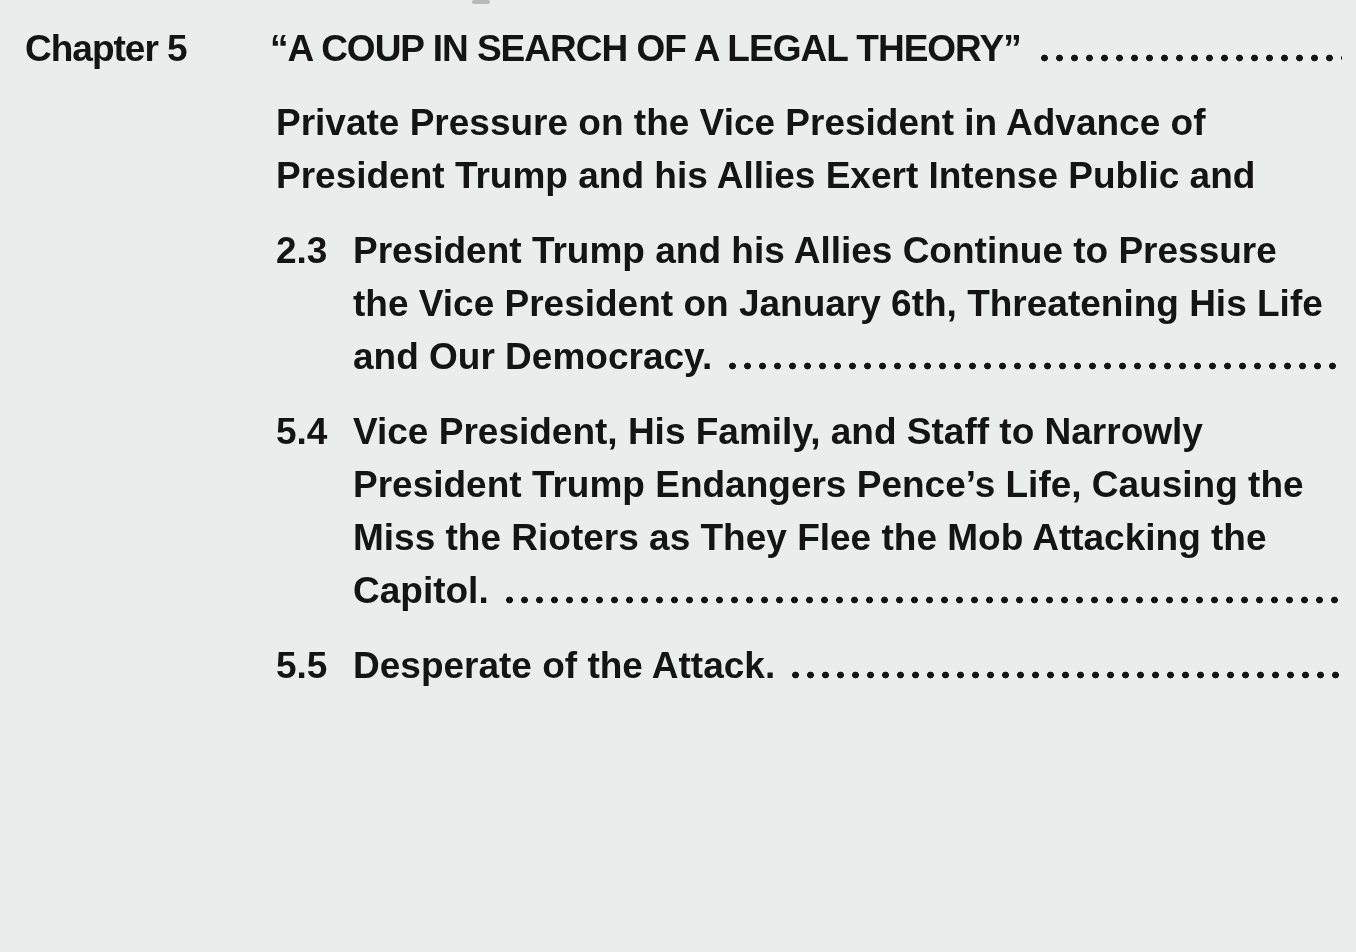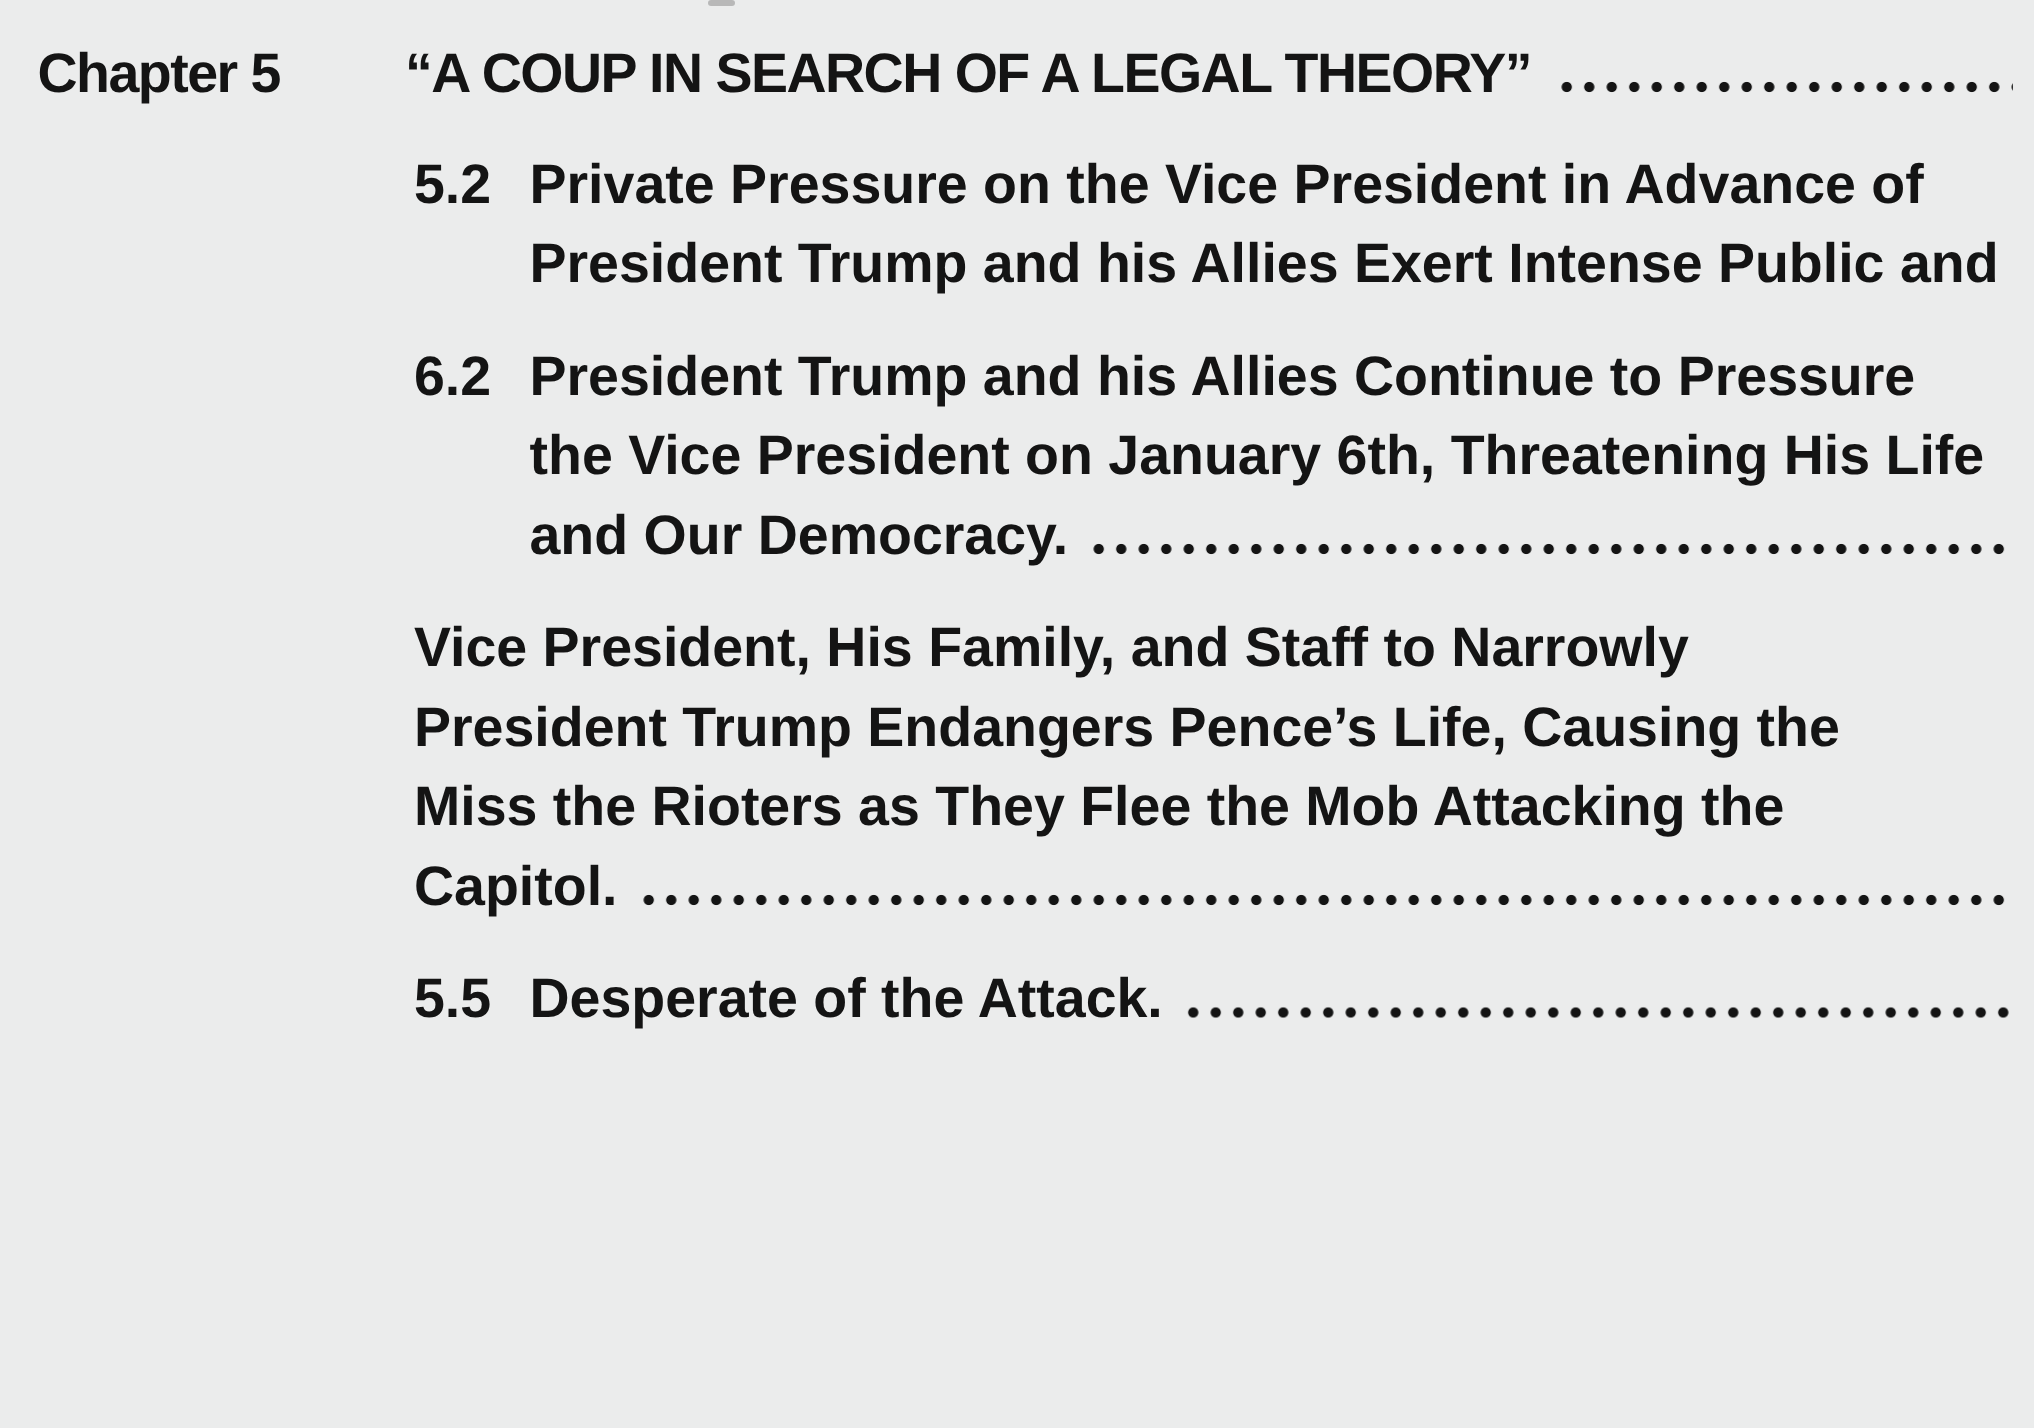--- a/index.html
+++ b/index.html
@@ -68,40 +68,40 @@
   <div class="scan-artifact"></div>
 
   <div class="chapter-row">
     <div class="chapter-label">Chapter 5</div>
     <div class="chapter-title">“A COUP IN SEARCH OF A LEGAL THEORY”</div>
     <div class="leader"></div>
   </div>
 
 
   <div class="entry">
-    <div class="num">5.2</div>
     <div class="txt">
       <div class="line">Private Pressure on the Vice President in Advance of</div>
       <div class="line">President Trump and his Allies Exert Intense Public and</div>
     </div>
   </div>
 
   <div class="entry">
-    <div class="num">6.2</div>
+    <div class="num">2.3</div>
     <div class="txt">
       <div class="line">President Trump and his Allies Continue to Pressure</div>
       <div class="line">the Vice President on January 6th, Threatening His Life</div>
       <div class="line last">
         <span>and Our Democracy.</span>
         <span class="leader"></span>
       </div>
     </div>
   </div>
 
   <div class="entry">
+    <div class="num">5.4</div>
     <div class="txt">
       <div class="line">Vice President, His Family, and Staff to Narrowly</div>
       <div class="line">President Trump Endangers Pence’s Life, Causing the</div>
       <div class="line">Miss the Rioters as They Flee the Mob Attacking the</div>
       <div class="line last">
         <span>Capitol.</span>
         <span class="leader"></span>
       </div>
     </div>
   </div>

